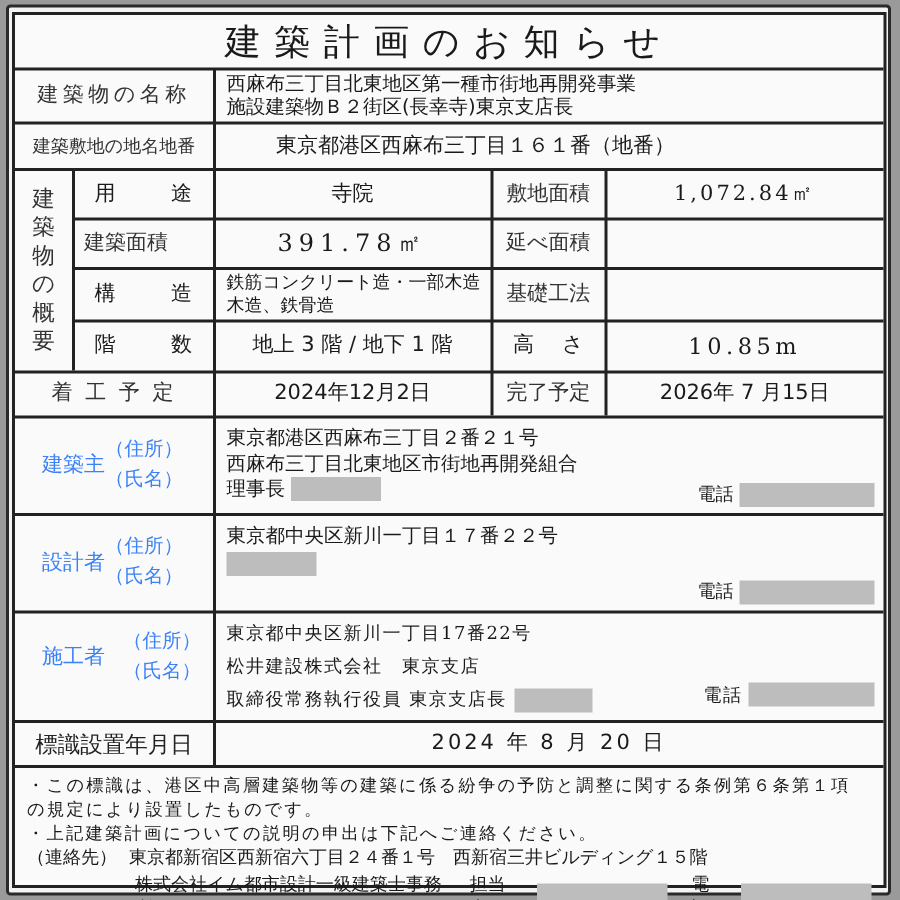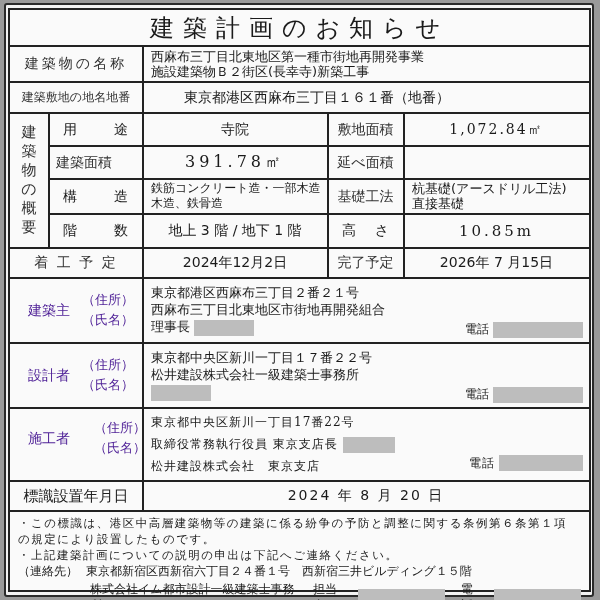--- a/index.html
+++ b/index.html
@@ -36,39 +36,39 @@
     }
     .lbl { justify-content:center; color:#333; }
     .spread { justify-content:space-between; padding:0 14px; }
     .val { padding-left:8px; }
     .center { justify-content:center; }
     .small { font-size:12px; }
     .mono { font-family:"DejaVu Serif", serif; letter-spacing:4px; }
     .redact { display:inline-block; background:#bdbdbd; height:16px; vertical-align:middle; }
     .vert { flex-direction:column; justify-content:center; font-size:15px; line-height:19px; color:#333; }
     .two { flex-direction:column; align-items:flex-start; justify-content:center; }
-    .party-lbl { justify-content:space-between; padding:0 8px 0 18px; font-size:14px; color:#4c1d95; }
+    .party-lbl { padding:0 8px 0 18px; font-size:14px; color:#3b82f6; }
     .party-lbl .sub { display:flex; flex-direction:column; font-size:13px; line-height:20px; }
     .notes { font-size:11.5px; letter-spacing:1.5px; line-height:16px; padding:4px 8px; display:block; }
     .phone { position:absolute; right:6px; font-size:12px; display:flex; align-items:center; gap:4px; }
   </style>
 </head>
 <body>
 
 <div class="board"></div>
 <div class="sheet">
 
   <div class="cell title">建築計画のお知らせ</div>
   <div class="hline" style="left:0;top:35px;width:579px;"></div>
 
   <div class="cell lbl" style="left:0;top:36px;width:132px;height:35px;font-size:14px;letter-spacing:3px;">建築物の名称</div>
   <div class="vline" style="left:132px;top:36px;height:465px;"></div>
   <div class="cell two val" style="left:133px;top:36px;width:446px;height:35px;font-size:13px;line-height:15px;">
     <span>西麻布三丁目北東地区第一種市街地再開発事業</span>
-    <span>施設建築物Ｂ２街区(長幸寺)新築工事</span>
+    <span>施設建築物Ｂ２街区(長幸寺)東京支店長</span>
   </div>
   <div class="hline" style="left:0;top:71px;width:579px;"></div>
 
   <div class="cell lbl" style="left:0;top:72px;width:132px;height:30px;font-size:12px;">建築敷地の地名地番</div>
   <div class="cell val" style="left:133px;top:72px;width:446px;height:30px;font-size:14px;margin-left:33px;">東京都港区西麻布三丁目１６１番（地番）</div>
   <div class="hline" style="left:0;top:102px;width:579px;"></div>
 
   <div class="cell vert" style="left:0;top:103px;width:38px;height:134px;">
     <span>建</span>
     <span>築</span>
@@ -96,24 +96,20 @@
   <div class="hline" style="left:38px;top:168px;width:541px;"></div>
 
   <div class="cell spread" style="left:39px;top:169px;width:93px;height:34px;font-size:14px;">
     <span>構</span>
     <span>造</span>
   </div>
   <div class="cell lbl" style="left:318px;top:169px;width:75px;height:34px;font-size:14px;">基礎工法</div>
   <div class="cell two val small" style="left:133px;top:169px;width:184px;height:34px;line-height:15px;">
     <span>鉄筋コンクリート造・一部木造</span>
     <span>木造、鉄骨造</span>
-  </div>
-  <div class="cell two val" style="left:394px;top:169px;width:185px;height:34px;font-size:13px;line-height:15px;">
-    <span>杭基礎(アースドリル工法)</span>
-    <span>直接基礎</span>
   </div>
   <div class="hline" style="left:38px;top:203px;width:541px;"></div>
 
   <div class="cell spread" style="left:39px;top:204px;width:93px;height:33px;font-size:14px;">
     <span>階</span>
     <span>数</span>
   </div>
   <div class="cell center" style="left:133px;top:204px;width:184px;height:33px;font-size:14px;">地上 3 階 / 地下 1 階</div>
   <div class="cell spread" style="left:318px;top:204px;width:75px;height:33px;font-size:14px;">
     <span>高</span>
@@ -148,40 +144,39 @@
 
   <div class="cell party-lbl" style="left:0;top:333px;width:132px;height:64px;">
     <span>設計者</span>
     <span class="sub">
       <span>（住所）</span>
       <span>（氏名）</span>
     </span>
   </div>
   <div class="cell two val" style="left:133px;top:333px;width:446px;height:64px;font-size:13px;line-height:17px;justify-content:flex-start;padding-top:6px;">
     <span>東京都中央区新川一丁目１７番２２号</span>
-    <span>松井建設株式会社一級建築士事務所</span>
     <span class="redact" style="width:60px;margin-top:2px;"></span>
     <span class="phone" style="bottom:4px;">
         <span>電話</span>
         <span class="redact" style="width:90px;"></span>
       </span>
   </div>
   <div class="hline" style="left:0;top:397px;width:579px;"></div>
 
   <div class="cell party-lbl" style="left:0;top:392px;width:144px;height:72px;gap:12px;">
     <span>施工者</span>
     <span class="sub">
       <span>（住所）</span>
       <span>（氏名）</span>
     </span>
   </div>
   <div class="cell two val" style="left:133px;top:398px;width:446px;height:72px;font-size:12px;line-height:22px;font-family:'DejaVu Serif',serif;letter-spacing:1px;">
     <span>東京都中央区新川一丁目17番22号</span>
+    <span>松井建設株式会社　東京支店</span>
     <span><span>取締役常務執行役員 東京支店長</span> <span class="redact" style="width:52px;"></span></span>
-    <span>松井建設株式会社　東京支店</span>
     <span class="phone" style="bottom:6px;font-family:'DejaVu Sans',sans-serif;">
         <span>電話</span>
         <span class="redact" style="width:84px;"></span>
       </span>
   </div>
   <div class="hline" style="left:0;top:470px;width:579px;"></div>
 
   <div class="cell lbl" style="left:0;top:471px;width:132px;height:29px;font-size:15px;color:#222;">標識設置年月日</div>
   <div class="cell center" style="left:133px;top:471px;width:446px;height:29px;font-size:14px;letter-spacing:2px;">2024 年 8 月 20 日</div>
   <div class="hline" style="left:0;top:500px;width:579px;"></div>

